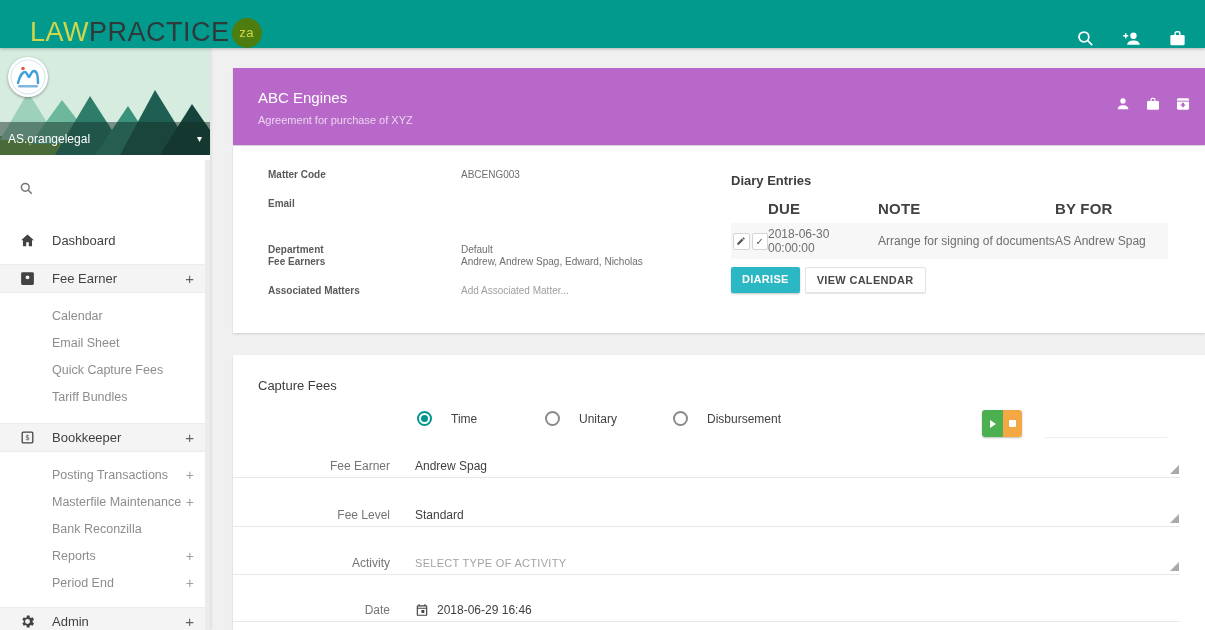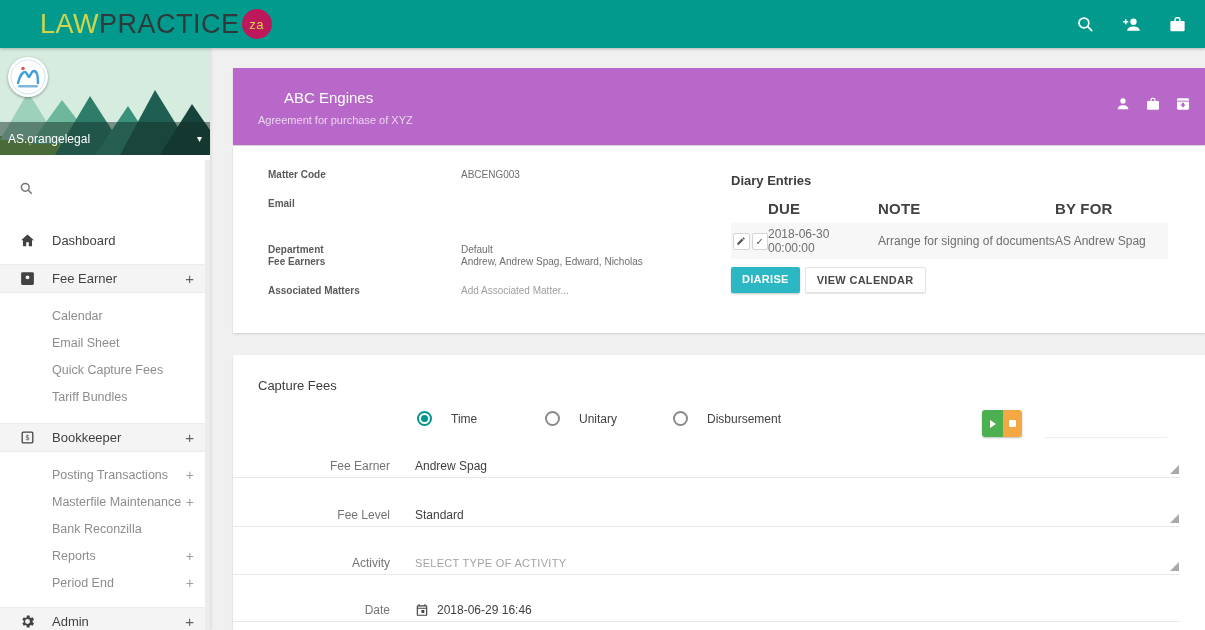--- a/index.html
+++ b/index.html
@@ -1,25 +1,25 @@
 <!DOCTYPE html>
 <html><head>
 <meta charset="utf-8">
 <style>
   * { margin:0; padding:0; box-sizing:border-box; }
   html,body { width:1205px; height:630px; overflow:hidden;
     font-family:"Liberation Sans","DejaVu Sans",sans-serif; background:#f0f0f0; position:relative; }
 
   
   .topbar { position:absolute; top:0; left:0; right:0; height:48px; background:#019a8d;
-    display:flex; align-items:center; z-index:6; box-shadow:0 1px 3px rgba(0,0,0,.25);padding-left:10px; }
+    display:flex; align-items:flex-end; z-index:6; box-shadow:0 1px 3px rgba(0,0,0,.25); }
   .logo { margin-left:30px; display:flex; align-items:center; font-size:27px; font-weight:300; letter-spacing:.5px; }
   .logo-law { color:#d3d549; }
   .logo-practice { color:#30393a; }
-  .logo-badge { width:30px; height:30px; border-radius:50%; background:#be185d; color:#d3d549;
+  .logo-badge { width:30px; height:30px; border-radius:50%; background:#4d7c0f; color:#d3d549;
     font-size:13px; display:flex; align-items:center; justify-content:center; margin-left:2px; font-weight:400; }
   .top-icons { margin-left:auto; display:flex; align-items:center; gap:27px; margin-right:18px; color:#fff; }
   .top-icons svg { width:19px; height:19px; display:block; }
 
   
   .sidebar { position:absolute; top:48px; left:0; width:210px; bottom:0; background:#fff; z-index:5;
     box-shadow:1px 0 3px rgba(0,0,0,.10); }
   .cover { position:relative; height:107px; overflow:hidden; }
   .cover .scene { position:absolute; inset:0; width:100%; height:100%; }
   .avatar { position:absolute; top:9px; left:8px; width:40px; height:40px; border-radius:50%;
@@ -44,21 +44,21 @@
   .mi.sub:first-of-type { margin-top:0; }
   .subgap { height:9px; }
   .mi.sub .plus { color:#9e9e9e; font-size:14px; }
   .side-scrollbar { position:absolute; right:0; top:112px; bottom:0; width:5px; background:#efe9ea; }
 
   
   .main { position:absolute; left:210px; top:48px; right:0; bottom:0; background:#f0f0f0; }
   .card { box-shadow:0 1px 2px rgba(0,0,0,.14); }
 
   .m-head { position:absolute; left:23px; top:20px; right:0; height:77px; background:#b768c8; color:#fff; }
-  .m-title { position:absolute; left:25px; top:21px; font-size:15px;margin-left:26px; }
+  .m-title { position:absolute; left:25px; top:21px; font-size:15px; }
   .m-sub   { position:absolute; left:25px; top:46px; font-size:11px; color:rgba(255,255,255,.72); }
   .m-icons { position:absolute; right:14px; top:28px; display:flex; gap:14px; color:#fff; }
   .m-icons svg { width:16px; height:16px; display:block; cursor:pointer; }
 
   .m-body { position:absolute; left:23px; top:98px; right:0; height:187px; background:#fff; }
   .mrow { position:absolute; left:35px; display:flex; font-size:10px;gap:48px; }
   .mrow .lbl { flex:0 0 145px; font-weight:bold; color:#5a5a5a; }
   .mrow .val { color:#6e6e6e; }
   .mrow .val.ph { color:#9e9e9e; cursor:text; }
 

